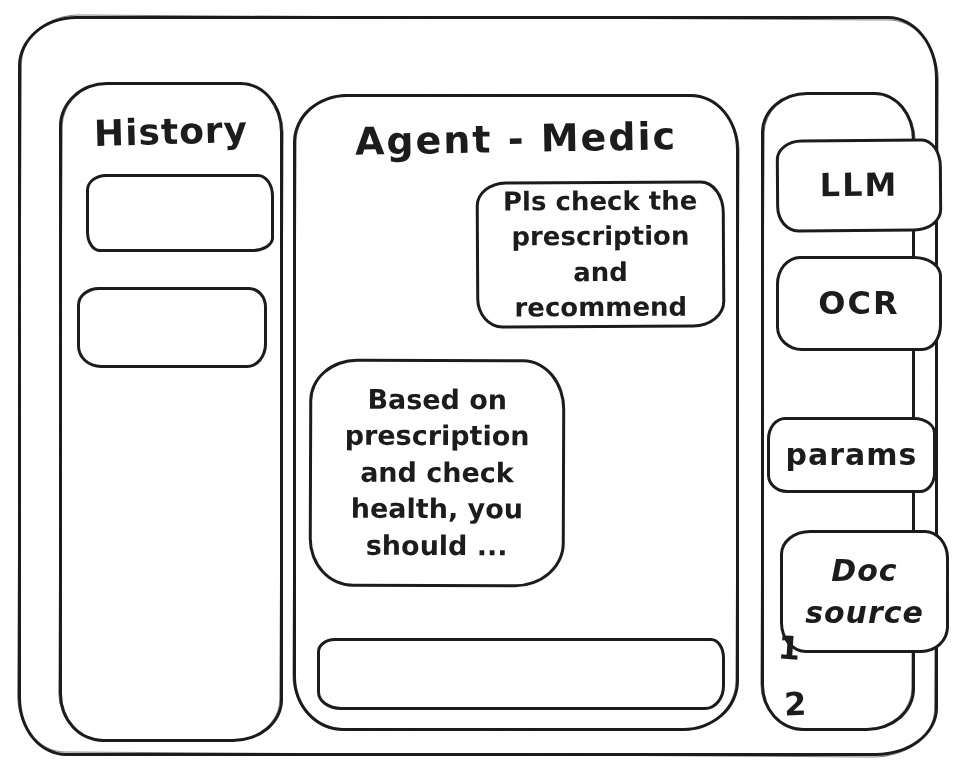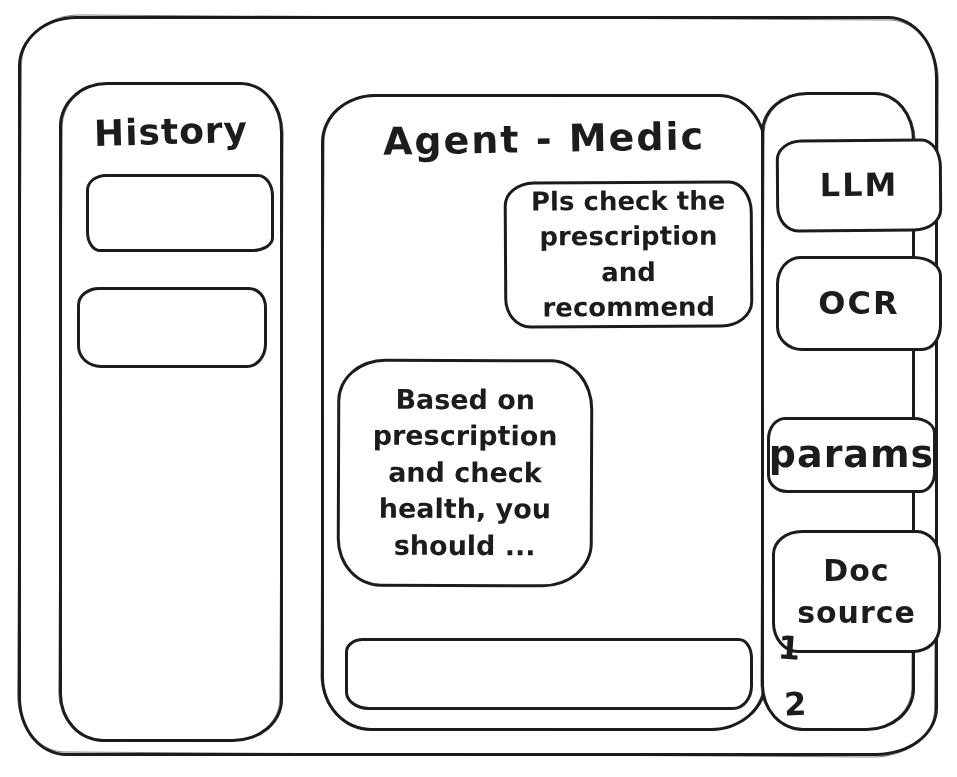--- a/index.html
+++ b/index.html
@@ -57,21 +57,20 @@
     border-radius: 20px 16px 22px 14px / 16px 22px 14px 20px;
   }
   .hist-2 {
     left: 15px; top: 202px; width: 190px; height: 81px;
     border-radius: 22px 18px 20px 24px / 18px 20px 24px 22px;
   }
   
   .panel {
     left: 272px; top: 75px; width: 446px; height: 637px;
     border-radius: 54px 48px 56px 50px / 48px 56px 50px 54px;
-    margin-left: 28px;
   }
   .panel-title {
     position: absolute; left: 0; right: 0; top: 20px;
     text-align: center;
     font-size: 38px; font-weight: 600;
     letter-spacing: 2px;
     transform: rotate(-1deg);
   }
   .bubble {
     position: absolute;
@@ -130,28 +129,29 @@
     border-radius: 26px 20px 28px 22px / 20px 28px 22px 26px;
     transform: rotate(-0.4deg);
   }
   .btn-ocr {
     left: 12px; top: 161px; width: 166px; height: 95px;
     border-radius: 24px 28px 20px 26px / 28px 20px 26px 24px;
   }
   .btn-params {
     left: 3px; top: 322px; width: 169px; height: 76px;
     border-radius: 18px 22px 16px 20px / 22px 16px 20px 18px;
-    font-size: 38px;
+    font-size: 30px;
     letter-spacing: 1px;
   }
   .btn-doc {
-    left: 8px; top: 435px; width: 169px; height: 123px;
+    left: 16px; top: 435px; width: 169px; height: 123px;
     border-radius: 30px 24px 28px 26px / 24px 28px 26px 30px;
     font-size: 30px;
     letter-spacing: 1px;
+    font-style: italic;
   }
   .doc-num {
     position: absolute;
     font-size: 32px; font-weight: 600;
     z-index: 3;
   }
   .doc-num-1 { left: 14px; top: 534px; transform: rotate(4deg); }
   .doc-num-2 { left: 20px; top: 590px; transform: rotate(-2deg); }
 </style>
 </head>

